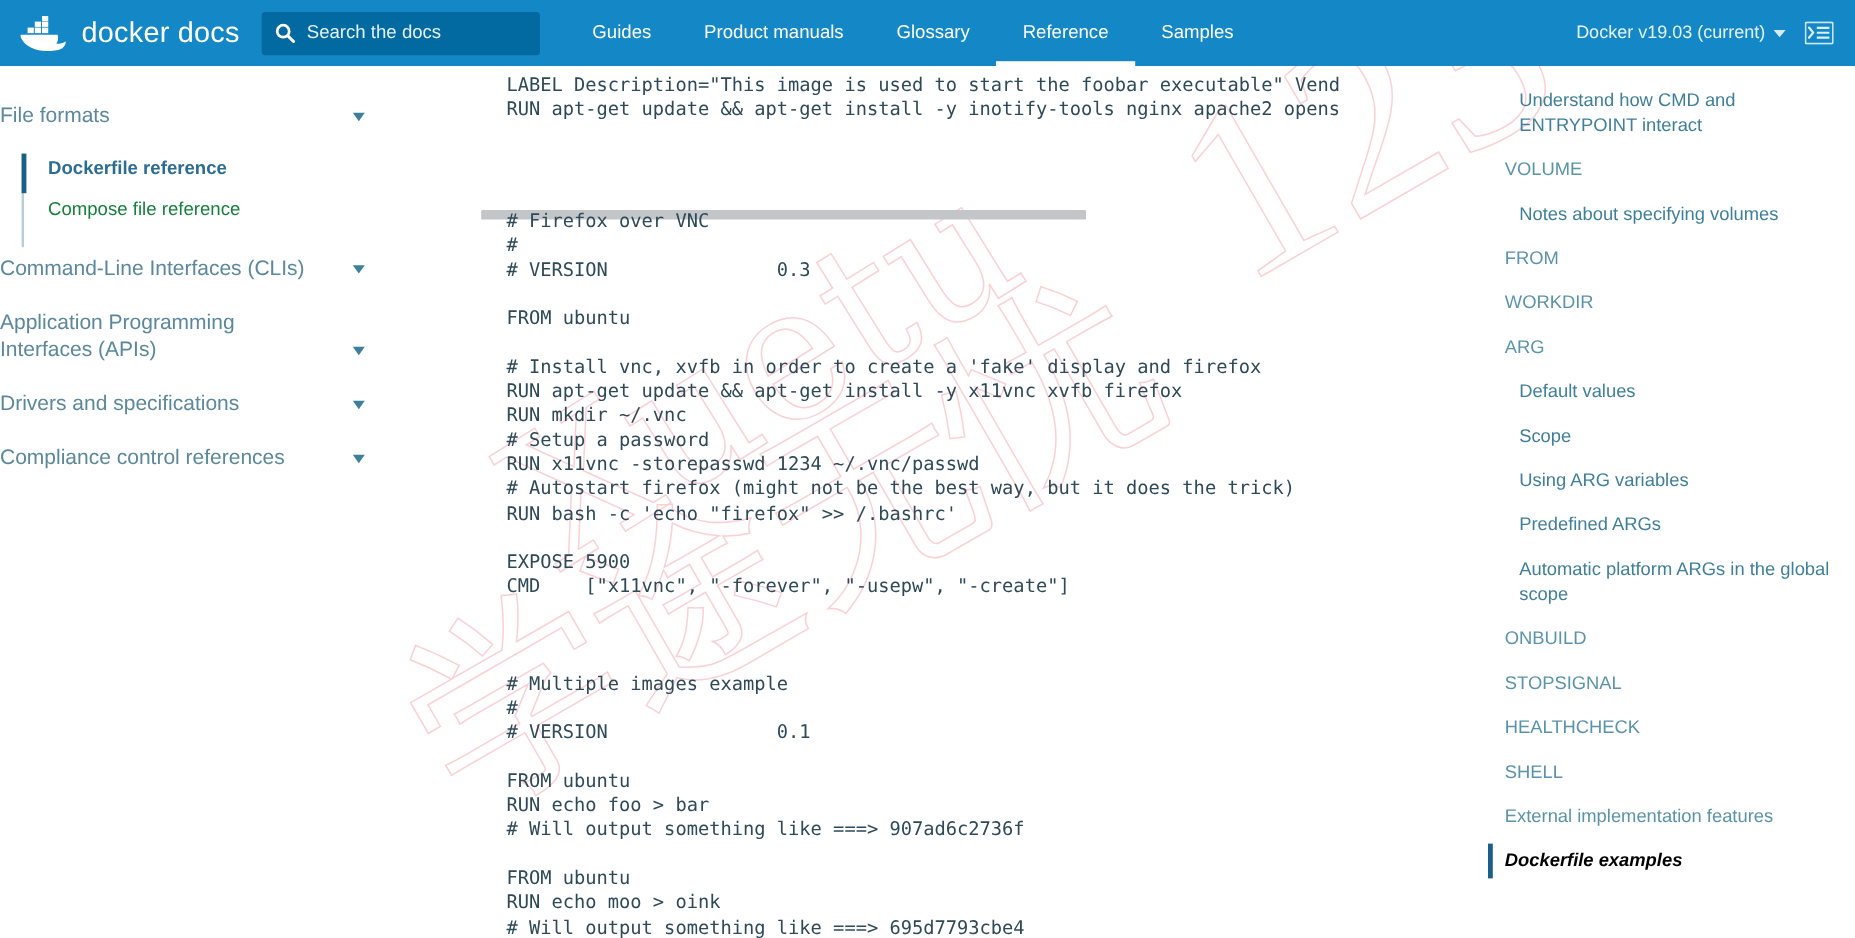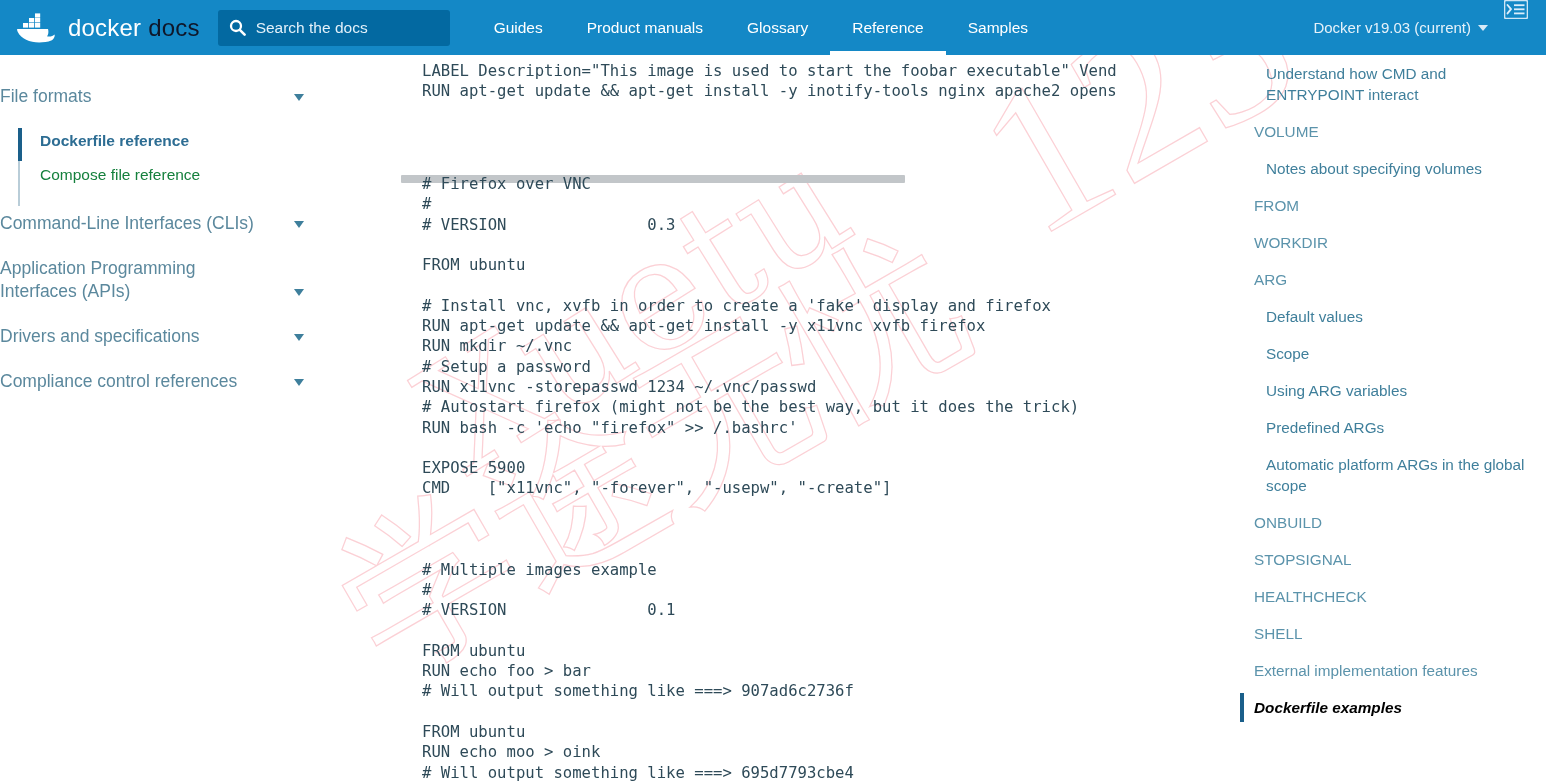--- a/index.html
+++ b/index.html
@@ -21,21 +21,21 @@
   #brand {
     display: flex; align-items: center;
     margin-left: 14px; height: 55px;
     cursor: pointer;
   }
   #whale { width: 46px; height: 30px; position: relative; flex: 0 0 auto; }
   #brand-text {
     color: #ffffff; font-size: 24px; margin-left: 8px;
     letter-spacing: .2px; white-space: nowrap;
   }
-  #brand-text .light { color: #0f172a; }
+  #brand-text .light { color: #ffffff; }
 
   #search-box {
     margin-left: 18px;
     width: 232px; height: 36px;
     background: #0369a1;
     border-radius: 3px;
     display: flex; align-items: center;
     cursor: text;
   }
   #search-icon { margin-left: 11px; width: 17px; height: 17px; flex: 0 0 auto; }
@@ -53,21 +53,21 @@
     position: relative;
     text-align: right;
   }
   .navitem.active::after {
     content: ""; position: absolute;
     left: 0; right: 0; bottom: 0; height: 4px;
     background: #ffffff;
   }
 
   #header-right {
-    margin-left: auto; display: flex; 
+    margin-left: auto; display: flex; align-items: center;
     margin-right: 18px; height: 55px;
   }
   #version-select {
     color: #e6f2fa; font-size: 15px; white-space: nowrap;
     display: flex; align-items: center; cursor: pointer;
   }
   .caret-down {
     display: inline-block; margin-left: 7px;
     width: 0; height: 0;
     border-left: 5px solid transparent;
@@ -181,20 +181,21 @@
   #code-body {
     position: absolute; top: 119px; left: 0;
     width: 910px;
     padding: 0 0 0 92px;
   }
 
   
   #right-toc {
     position: absolute; top: 55px; left: 1240px;
     width: 306px; height: 727px;
+    padding-top: 10px;
     z-index: 10;
     overflow: hidden;
   }
   .toc {
     font-size: 15.3px; line-height: 21px;
     cursor: pointer;
     position: relative;
   }
   .toc.l1 { color: #5b93ab; padding: 8px 16px 8px 14px; }
   .toc.l2 { color: #3f7f9b; padding: 8px 16px 8px 26px; }

